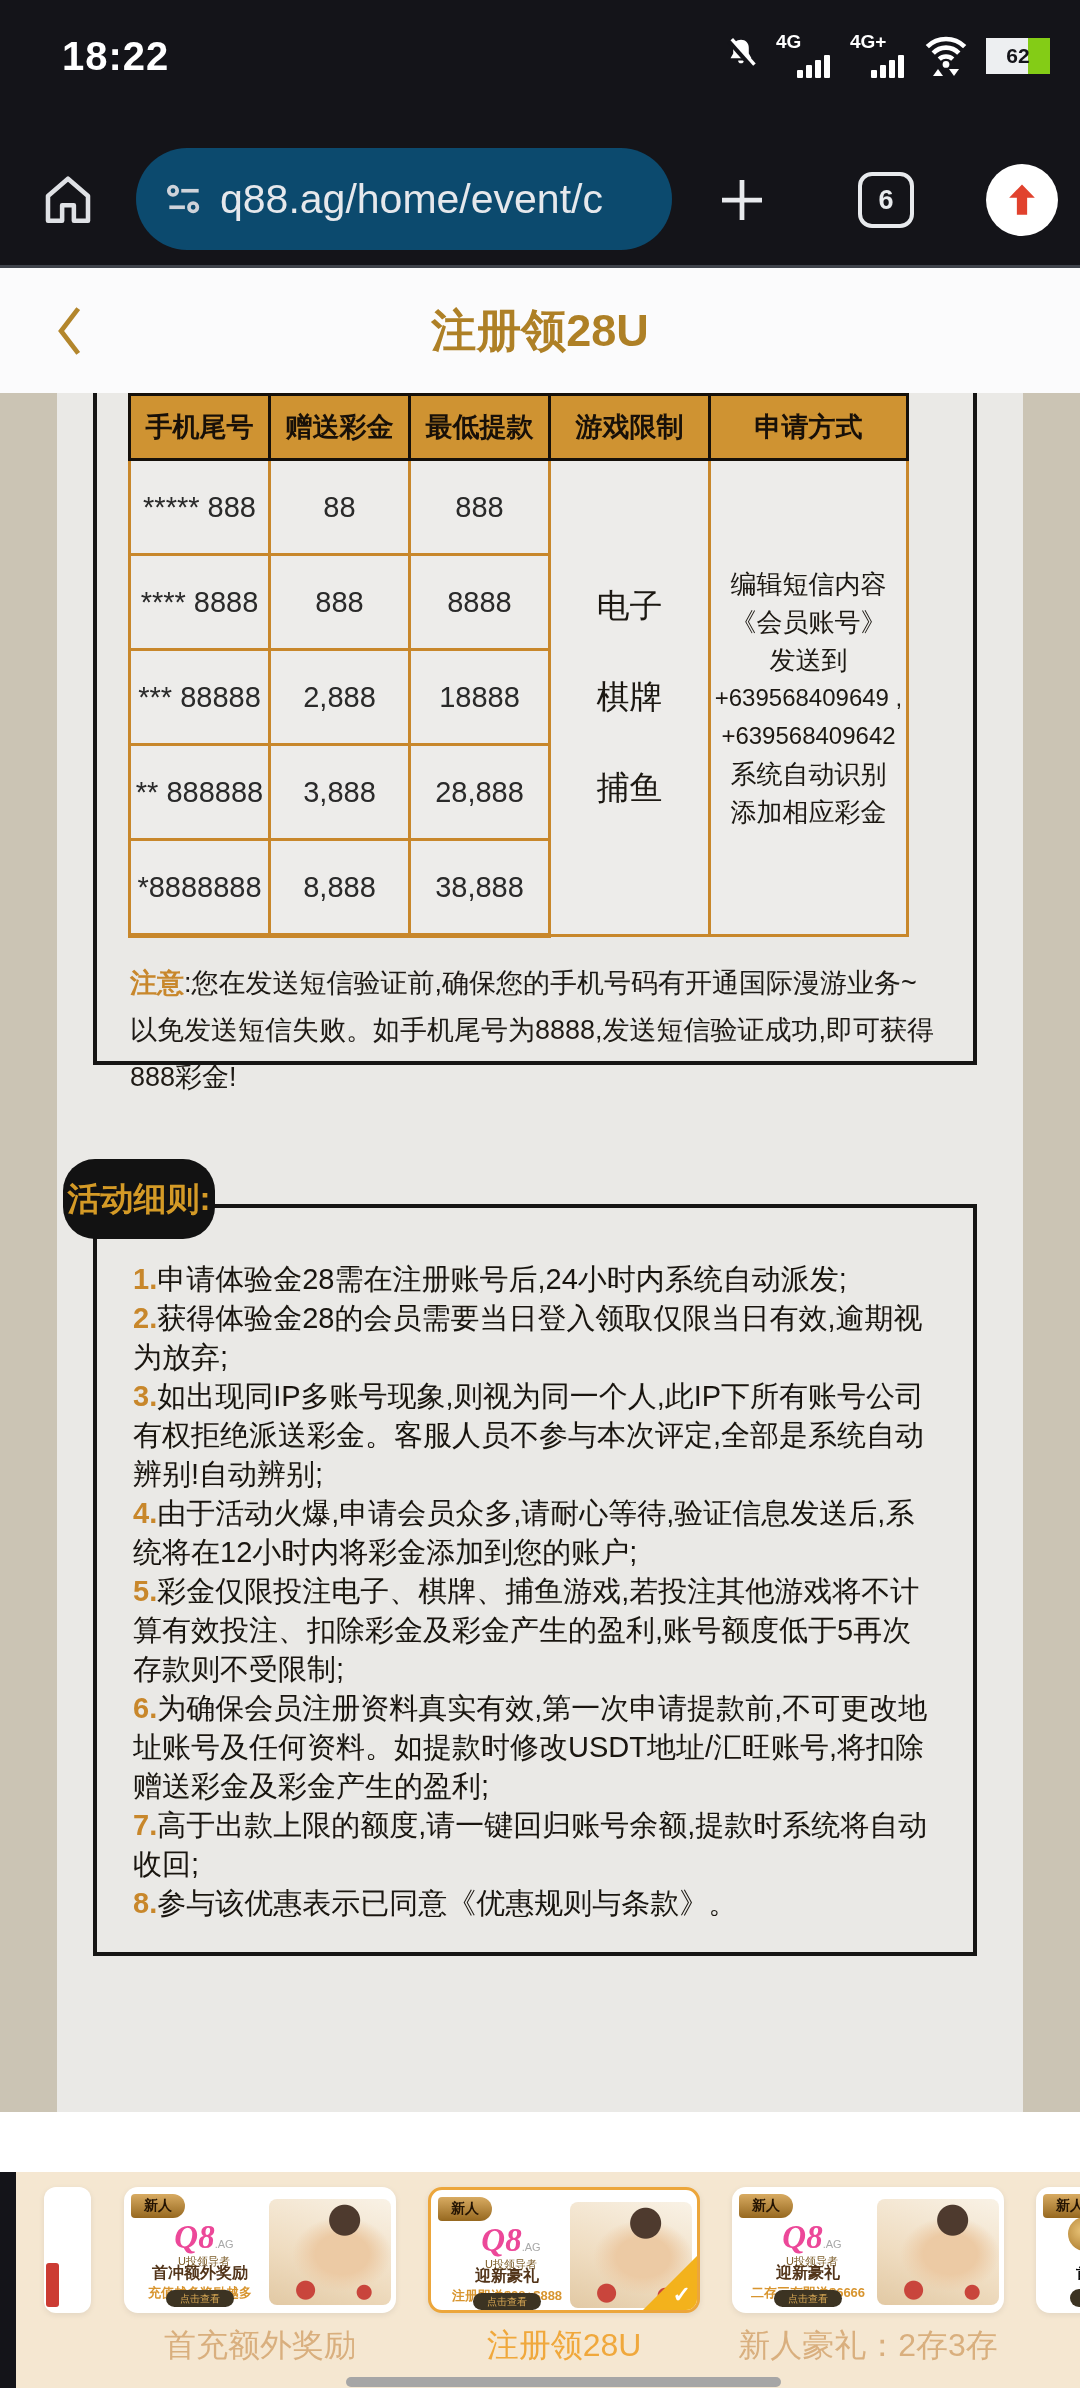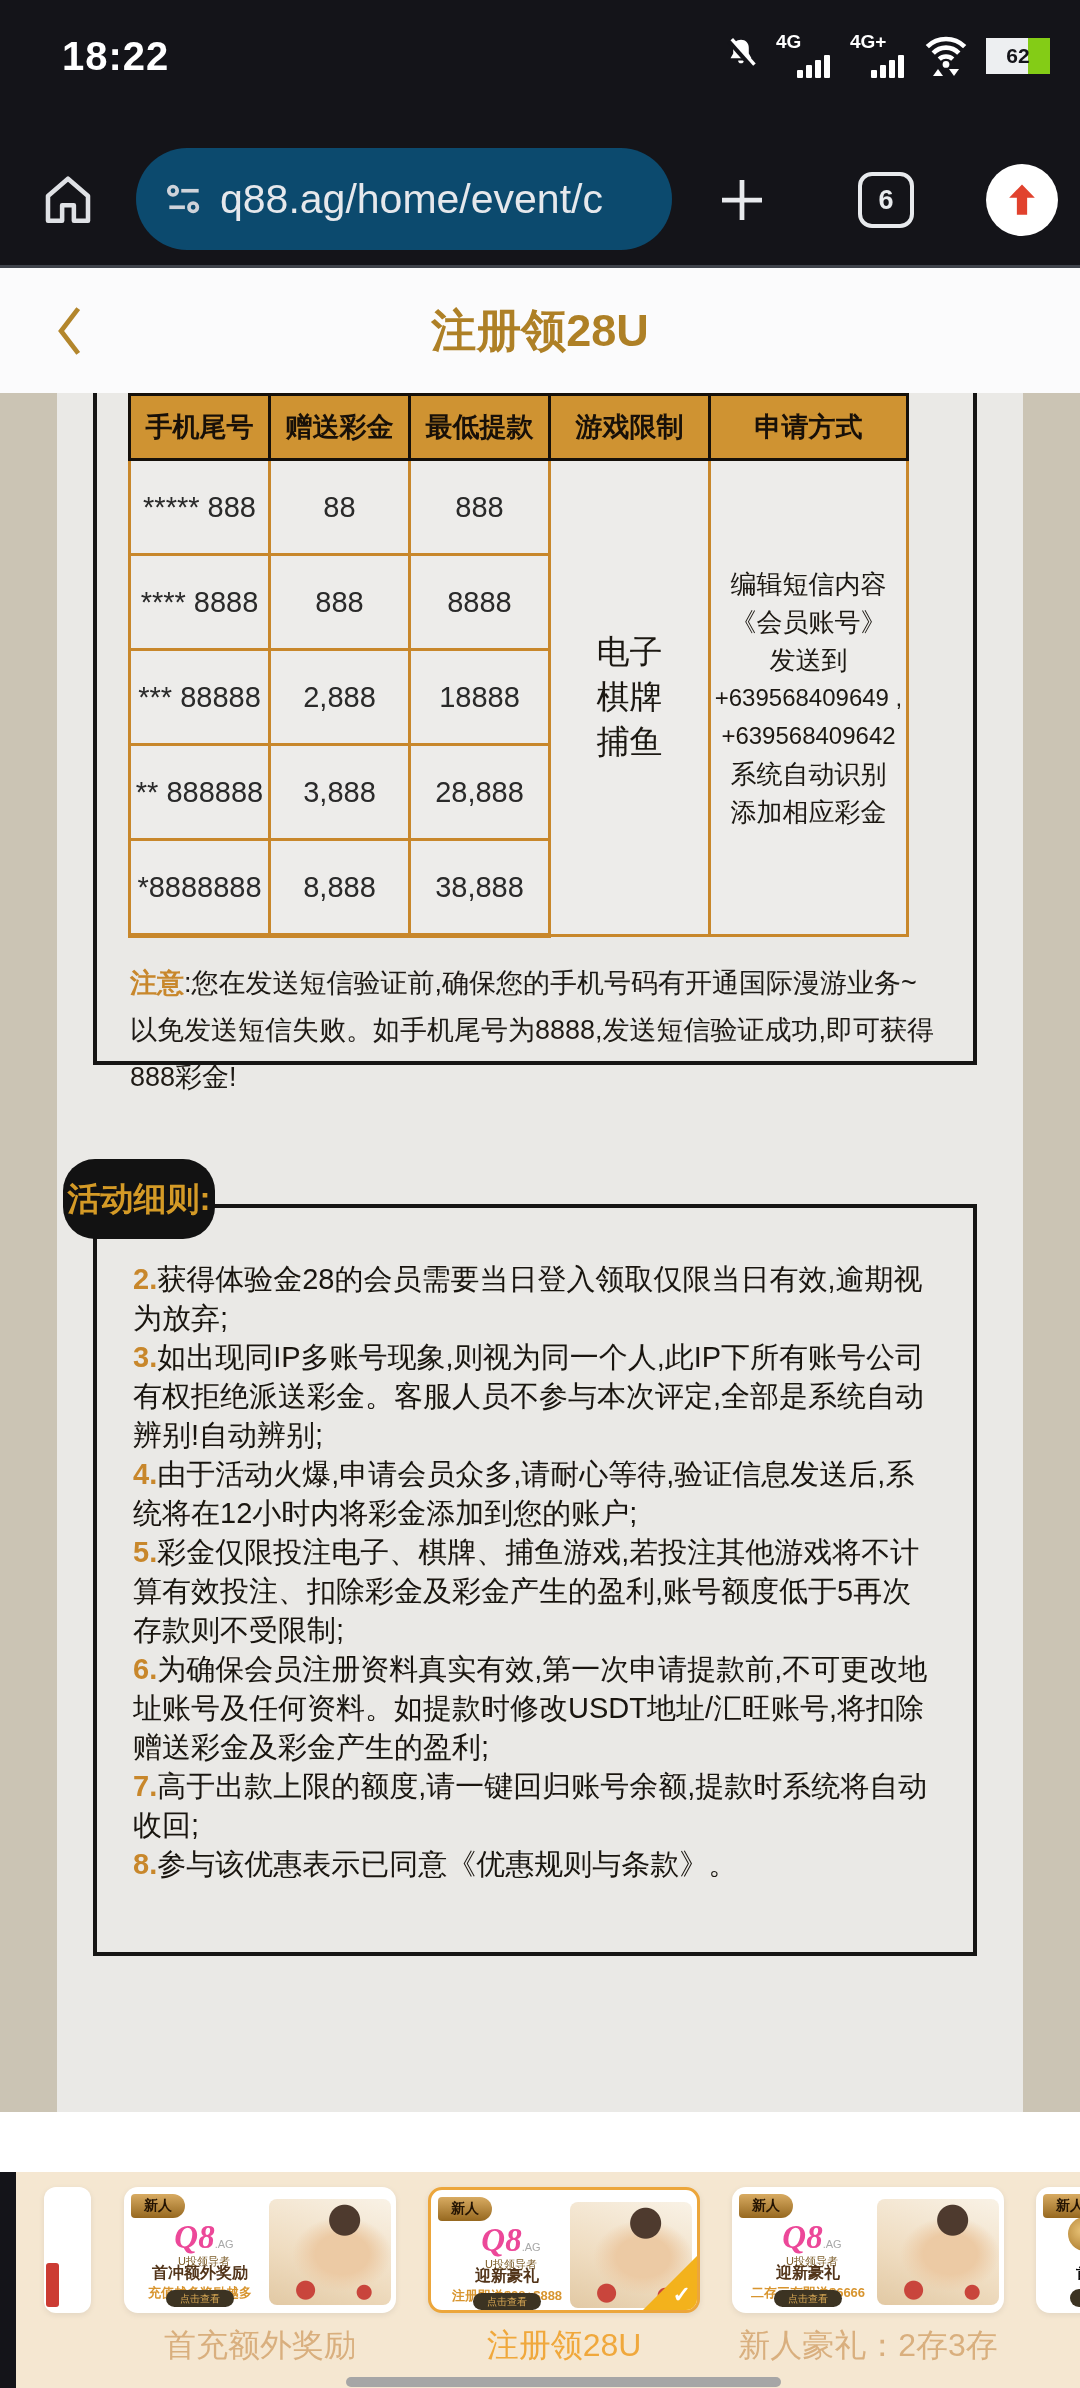--- a/index.html
+++ b/index.html
@@ -51,21 +51,21 @@
     border-left:57px solid #cbc4b4;border-right:57px solid #cbc4b4;box-sizing:border-box;}
 
   .promo-box{position:absolute;left:36px;top:0;width:884px;height:672px;box-sizing:border-box;
     border:4px solid #161514;border-top:none;}
   table.bonus{border-collapse:collapse;table-layout:fixed;width:778px;margin:0 0 0 31px;padding-left:22px;}
   table.bonus th{background:#cf9332;border:3px solid #15100a;color:#181008;
     font-size:27px;font-weight:bold;height:62px;padding:0;}
   table.bonus td{border:3px solid #c8872b;background:#edecea;color:#2a2a2a;
     font-size:29px;text-align:center;height:92px;padding:0;}
   table.bonus tr.last td{border-bottom-width:5px;}
-  .game-cell{display:flex;flex-direction:column;align-items:center;justify-content:center;
+  .game-cell{display:flex;flex-direction:column;align-items:center;justify-content:center;gap:46px;
     font-size:33px;color:#1c1812;}
   .apply-cell{display:flex;flex-direction:column;align-items:center;justify-content:flex-start;
     font-size:26px;line-height:38px;color:#1c1812;}
   .apply-cell .phone{font-size:24px;}
   .note{margin:22px 33px 0 33px;font-size:27px;line-height:47px;color:#1e1a15;text-align:left;}
   .note-label{color:#c8872b;font-weight:bold;}
 
   .rules-box{position:absolute;left:36px;top:811px;width:884px;height:752px;box-sizing:border-box;
     border:4px solid #161514;}
   .rules-badge{position:absolute;left:-34px;top:-49px;width:152px;height:80px;background:#121212;
@@ -278,20 +278,21 @@
         </tbody>
       </table>
       <p class="note">
         <span class="note-label">注意</span><span>:您在发送短信验证前,确保您的手机号码有开通国际漫游业务~以免发送短信失败。如手机尾号为8888,发送短信验证成功,即可获得888彩金!</span>
       </p>
     </div>
 
     <div class="rules-box">
       <span class="rules-badge">活动细则:</span>
       <div class="rules-list">
+        <p><span class="rule-num">1.</span><span>申请体验金28需在注册账号后,24小时内系统自动派发;</span></p>
         <p><span class="rule-num">2.</span><span>获得体验金28的会员需要当日登入领取仅限当日有效,逾期视为放弃;</span></p>
         <p><span class="rule-num">3.</span><span>如出现同IP多账号现象,则视为同一个人,此IP下所有账号公司有权拒绝派送彩金。客服人员不参与本次评定,全部是系统自动辨别!自动辨别;</span></p>
         <p><span class="rule-num">4.</span><span>由于活动火爆,申请会员众多,请耐心等待,验证信息发送后,系统将在12小时内将彩金添加到您的账户;</span></p>
         <p><span class="rule-num">5.</span><span>彩金仅限投注电子、棋牌、捕鱼游戏,若投注其他游戏将不计算有效投注、扣除彩金及彩金产生的盈利,账号额度低于5再次存款则不受限制;</span></p>
         <p><span class="rule-num">6.</span><span>为确保会员注册资料真实有效,第一次申请提款前,不可更改地址账号及任何资料。如提款时修改USDT地址/汇旺账号,将扣除赠送彩金及彩金产生的盈利;</span></p>
         <p><span class="rule-num">7.</span><span>高于出款上限的额度,请一键回归账号余额,提款时系统将自动收回;</span></p>
         <p><span class="rule-num">8.</span><span>参与该优惠表示已同意《优惠规则与条款》。</span></p>
       </div>
     </div>
   </div>

